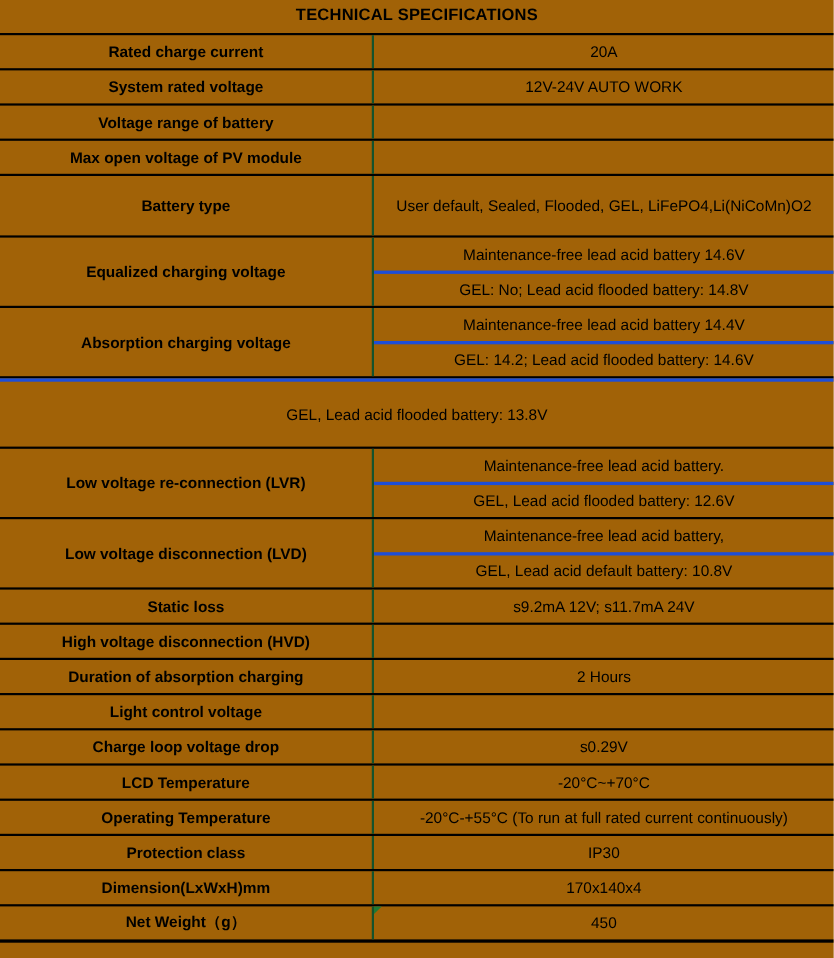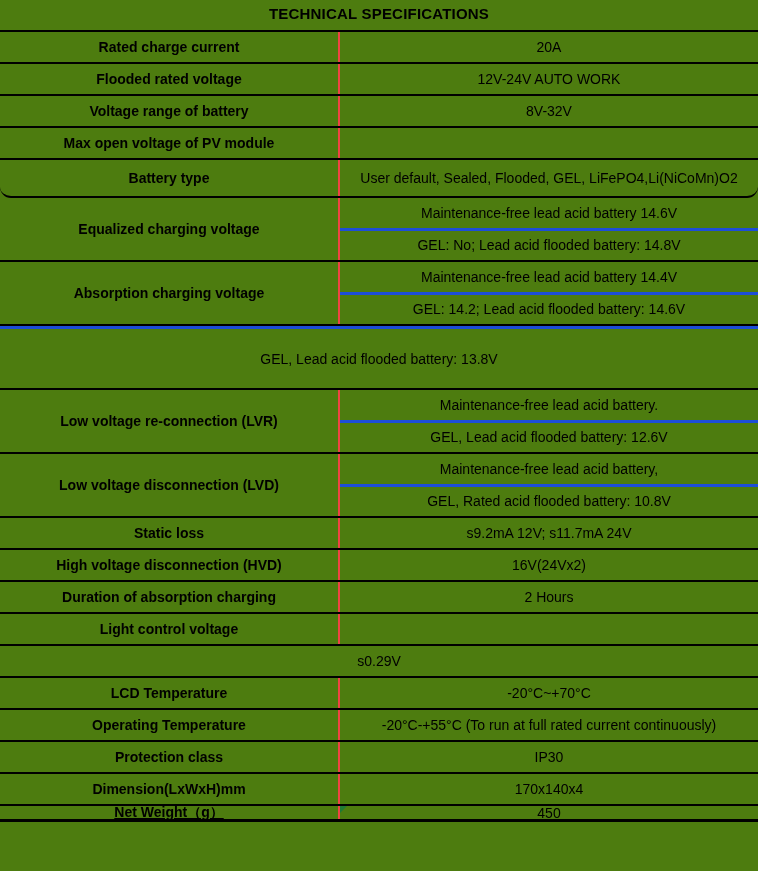--- a/index.html
+++ b/index.html
@@ -8,21 +8,21 @@
     background: #ffffff;
   }
   body {
     font-family: "Liberation Sans", sans-serif;
     color: #000000;
     -webkit-font-smoothing: antialiased;
   }
   .page {
     width: 758px;
     height: 871px;
-    background: #4d7c0f;
+    background: #a16207;
     position: relative;
     overflow: hidden;
   }
   .title {
     height: 30px;
     line-height: 28px;
     text-align: center;
     font-size: 15px;
     font-weight: bold;
     letter-spacing: 0.2px;
@@ -30,34 +30,34 @@
   .spec-table {
     border-top: 2px solid #000000;
   }
   .row {
     display: flex;
     height: 32px;
     border-bottom: 2px solid #000000;
     box-sizing: border-box;
   }
   
-  .row:nth-child(5) { height: 38px; border-radius: 11px; }
+  .row:nth-child(5) { height: 56px; }
   
   .row.merged { height: 64px; }
   
-  .row:last-child { height: 16px; border-bottom-width: 3px; text-decoration: underline; }
+  .row:last-child { height: 33px; border-bottom-width: 3px; }
   .cell {
     display: flex;
     align-items: center;
     justify-content: center;
     box-sizing: border-box;
   }
   .cell.label {
     width: 340px;
-    border-right: 2px solid #ef4444;
+    border-right: 2px solid #14532d;
     font-weight: bold;
     font-size: 14px;
     text-align: right;
     flex: none;
   }
   .cell.value {
     flex: 1;
     flex-direction: column;
     font-size: 14px;
     text-align: center;
@@ -90,30 +90,27 @@
 <div class="page">
   <div class="title">TECHNICAL SPECIFICATIONS</div>
   <div class="spec-table" id="spec-table">
       <div class="row">
         <div class="cell label">Rated charge current</div>
         <div class="cell value">
           <div class="subvalue">20A</div>
         </div>
       </div>
       <div class="row">
-        <div class="cell label">Flooded rated voltage</div>
+        <div class="cell label">System rated voltage</div>
         <div class="cell value">
           <div class="subvalue">12V-24V AUTO WORK</div>
         </div>
       </div>
       <div class="row">
         <div class="cell label">Voltage range of battery</div>
-        <div class="cell value">
-          <div class="subvalue">8V-32V</div>
-        </div>
       </div>
       <div class="row">
         <div class="cell label">Max open voltage of PV module</div>
       </div>
       <div class="row">
         <div class="cell label">Battery type</div>
         <div class="cell value">
           <div class="subvalue">User default, Sealed, Flooded, GEL, LiFePO4,Li(NiCoMn)O2</div>
         </div>
       </div>
@@ -140,45 +137,43 @@
         <div class="cell label">Low voltage re-connection (LVR)</div>
         <div class="cell value">
           <div class="subvalue">Maintenance-free lead acid battery.</div>
           <div class="subvalue divided">GEL, Lead acid flooded battery: 12.6V</div>
         </div>
       </div>
       <div class="row merged">
         <div class="cell label">Low voltage disconnection (LVD)</div>
         <div class="cell value">
           <div class="subvalue">Maintenance-free lead acid battery,</div>
-          <div class="subvalue divided">GEL, Rated acid flooded battery: 10.8V</div>
+          <div class="subvalue divided">GEL, Lead acid default battery: 10.8V</div>
         </div>
       </div>
       <div class="row">
         <div class="cell label">Static loss</div>
         <div class="cell value">
           <div class="subvalue">s9.2mA 12V; s11.7mA 24V</div>
         </div>
       </div>
       <div class="row">
         <div class="cell label">High voltage disconnection (HVD)</div>
-        <div class="cell value">
-          <div class="subvalue">16V(24Vx2)</div>
-        </div>
       </div>
       <div class="row">
         <div class="cell label">Duration of absorption charging</div>
         <div class="cell value">
           <div class="subvalue">2 Hours</div>
         </div>
       </div>
       <div class="row">
         <div class="cell label">Light control voltage</div>
       </div>
       <div class="row">
+        <div class="cell label">Charge loop voltage drop</div>
         <div class="cell value">
           <div class="subvalue">s0.29V</div>
         </div>
       </div>
       <div class="row">
         <div class="cell label">LCD Temperature</div>
         <div class="cell value">
           <div class="subvalue">-20°C~+70°C</div>
         </div>
       </div>

